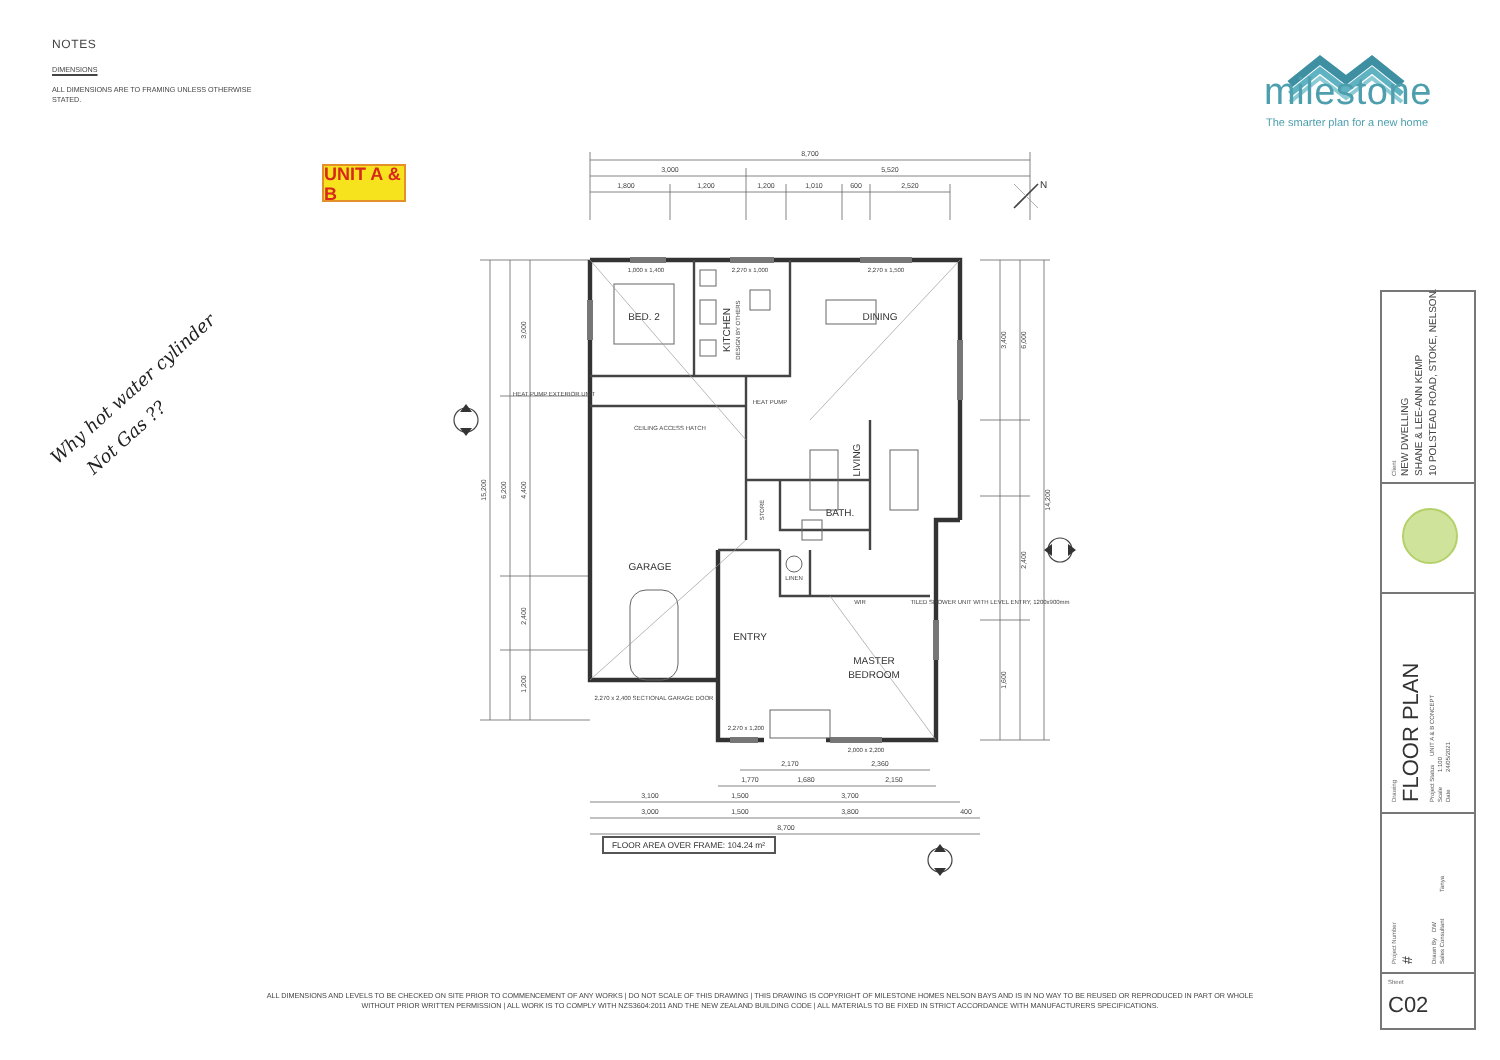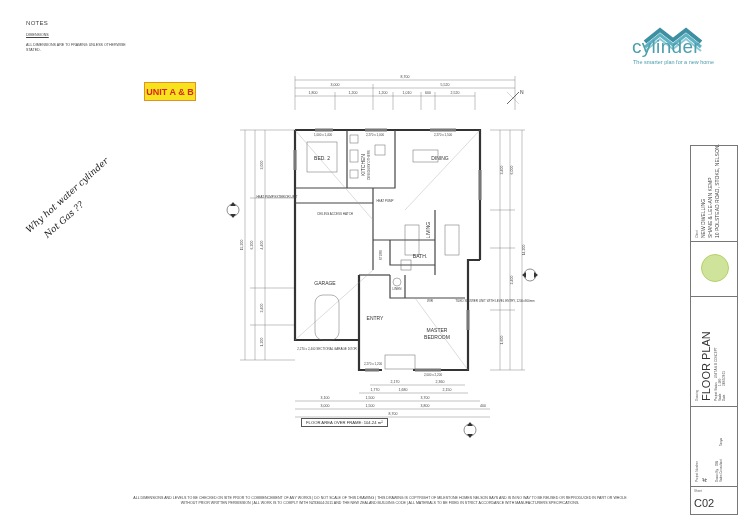--- a/index.html
+++ b/index.html
@@ -1,21 +1,21 @@
 <!DOCTYPE html>
 <html><head>
 <meta charset="utf-8">
 <style>
   html,body{margin:0;padding:0;background:#fff;}
   body{width:750px;height:530px;position:relative;overflow:hidden;font-family:"Liberation Sans",sans-serif;color:#333;}
   .abs{position:absolute;}
   .notes-title{left:26px;top:20px;font-size:6px;letter-spacing:0.3px;color:#444;}
   .notes-sub{left:26px;top:33px;font-size:3.6px;text-decoration:underline;color:#444;}
   .notes-body{left:26px;top:43px;font-size:3.6px;line-height:5px;color:#444;width:100px;}
-  .unit-badge{left:144px;top:82px;width:52px;height:19px;background:#f6e21d;border:1.5px solid #e4902a;display:flex;align-items:center;justify-content:center;font-weight:bold;font-size:9px;color:#d8281e;box-sizing:border-box;font-family:"Liberation Sans",sans-serif;}
+  .unit-badge{left:161px;top:82px;width:42px;height:19px;background:#f6e21d;border:1.5px solid #e4902a;display:flex;align-items:center;justify-content:center;font-weight:bold;font-size:9px;color:#d8281e;box-sizing:border-box;font-family:"Liberation Sans",sans-serif;}
   .logo{left:615px;top:20px;width:115px;height:60px;}
   .logo-word{left:632px;top:36px;font-size:19px;color:#4d9fae;letter-spacing:0.3px;}
   .logo-tag{left:633px;top:59px;font-size:5.5px;color:#4d9fae;}
   .plan{left:225px;top:70px;width:320px;height:370px;}
   .handwrite{left:22px;top:225px;transform:rotate(-42deg);transform-origin:left top;font-family:"DejaVu Serif",serif;font-style:italic;font-size:9px;color:#222;line-height:16px;}
   .area-box{left:301px;top:418px;border:0.8px solid #555;padding:1px 4px;font-size:4.2px;color:#333;}
   .footer{left:80px;top:496px;width:600px;text-align:center;font-size:3.6px;line-height:5px;color:#444;}
   .titleblock{left:690px;top:145px;width:48px;height:370px;border:0.8px solid #777;box-sizing:border-box;}
   .tb-sec{position:absolute;left:0;width:100%;border-top:0.8px solid #777;}
   .vtext{position:absolute;transform:rotate(-90deg);transform-origin:left top;white-space:nowrap;}
@@ -30,21 +30,21 @@
 
 <div class="abs unit-badge">UNIT A &amp; B</div>
 
 <svg class="abs logo" viewBox="0 0 115 60">
   <g fill="none" stroke-linejoin="miter">
     <path d="M30 22 L45 10 L58 20 L71 10 L86 22" stroke="#3f8fa3" stroke-width="4"></path>
     <path d="M30 27 L45 15 L58 25 L71 15 L86 27" stroke="#5fb2c2" stroke-width="3"></path>
     <path d="M30 31 L45 19 L58 29 L71 19 L86 31" stroke="#8ccbd6" stroke-width="2"></path>
   </g>
 </svg>
-<div class="abs logo-word">cylinder</div>
+<div class="abs logo-word">milestone</div>
 <div class="abs logo-tag">The smarter plan for a new home</div>
 
 <div class="abs handwrite">
   <div>Why hot water cylinder</div>
   <div style="margin-left:10px;">Not Gas ??</div>
 </div>
 
 <svg class="abs plan" viewBox="0 0 320 370" font-family="Liberation Sans, sans-serif">
 
   <g stroke="#666" stroke-width="0.4" fill="none">

